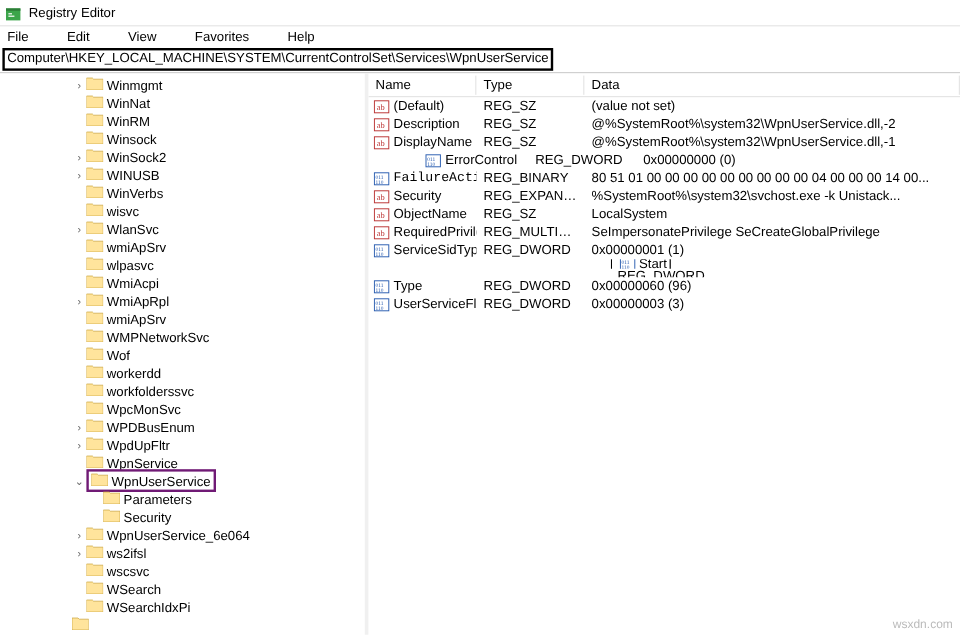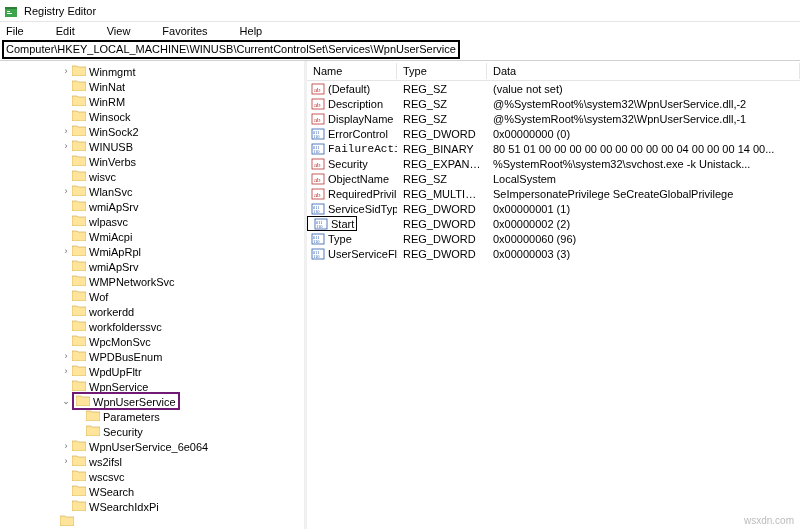--- a/index.html
+++ b/index.html
@@ -15,21 +15,21 @@
     .splitter { width: 3px; background: #f0f0f0; cursor: ew-resize; }
     .list { flex: 1; overflow: hidden; position: relative; }
     .list-header { display: flex; border-bottom: 1px solid #e5e5e5; height: 20px; align-items: center; }
     .list-header .col { padding: 2px 6px; border-right: 1px solid #e5e5e5; font-weight: normal; }
     .col-name { width: 90px; }
     .col-type { width: 90px; }
     .col-data { flex: 1; }
     .row { display: flex; height: 15px; align-items: center; }
     .row .cell { padding: 0 6px; white-space: nowrap; overflow: hidden; text-overflow: ellipsis; }
     .row .icon { width: 14px; height: 14px; margin-left: 4px; flex-shrink: 0; }
-    .row-boxed { position: relative; }
+    .row-boxed { position: relative; flex-direction: column; }
     .row-boxed .name-wrap { border: 1.5px solid #000; padding: 0 2px; display: inline-flex; align-items: center; height: 15px; }
     .tree-row { display: flex; align-items: center; height: 15px; white-space: nowrap; }
     .tree-row .indent { display: inline-block; }
     .tree-row .expander { width: 12px; text-align: center; color: #6a6a6a; font-size: 9px; display: inline-block; }
     .tree-row .folder { width: 14px; height: 12px; display: inline-block; margin-right: 3px; }
     .tree-row.boxed .label-wrap { border: 2px solid #701a75; padding: 0 2px; }
     .tree-scroll, .list-scroll { overflow-y: hidden; }
     .watermark { position: absolute; right: 6px; bottom: 4px; font-size: 10px; color: #bbb; }
     svg { display: block; }
   </style>
@@ -70,21 +70,21 @@
 
 <div class="menubar">
   <span>File</span>
   <span>Edit</span>
   <span>View</span>
   <span>Favorites</span>
   <span>Help</span>
 </div>
 
 <div class="addressbar">
-  <span class="path">Computer\HKEY_LOCAL_MACHINE\WINUSB\CurrentControlSet\Services\WpnUserService</span>
+  <span class="path">Computer\HKEY_LOCAL_MACHINE\SYSTEM\CurrentControlSet\Services\WpnUserService</span>
 </div>
 <div class="divider"></div>
 
 <div class="body">
   <div class="tree tree-scroll" id="tree">
       <div class="tree-row">
         <span class="indent" style="width: 60px;"></span>
         <span class="expander">›</span>
         <span><span class="folder"><svg width="14" height="12">
               <use href="#folder"></use>
@@ -338,21 +338,21 @@
               <svg width="14" height="14">
                 <use href="#reg-str"></use>
               </svg>
             </span>
             <span style="margin-left: 3px;">DisplayName</span>
           </div>
           <div class="cell col-type">REG_SZ</div>
           <div class="cell col-data">@%SystemRoot%\system32\WpnUserService.dll,-1</div>
         </div>
         <div class="row">
-          <div class="cell col-name" style="display: flex; align-items: center; padding: 0px 2px 0px 0px;">
+          <div class="cell col-name" style="display: flex; align-items: center; padding: 0px 2px 0px 0px; margin-left: 43px;">
             <span class="icon">
               <svg width="14" height="14">
                 <use href="#reg-bin"></use>
               </svg>
             </span>
             <span style="margin-left: 3px;">ErrorControl</span>
           </div>
           <div class="cell col-type">REG_DWORD</div>
           <div class="cell col-data">0x00000000 (0)</div>
         </div>

